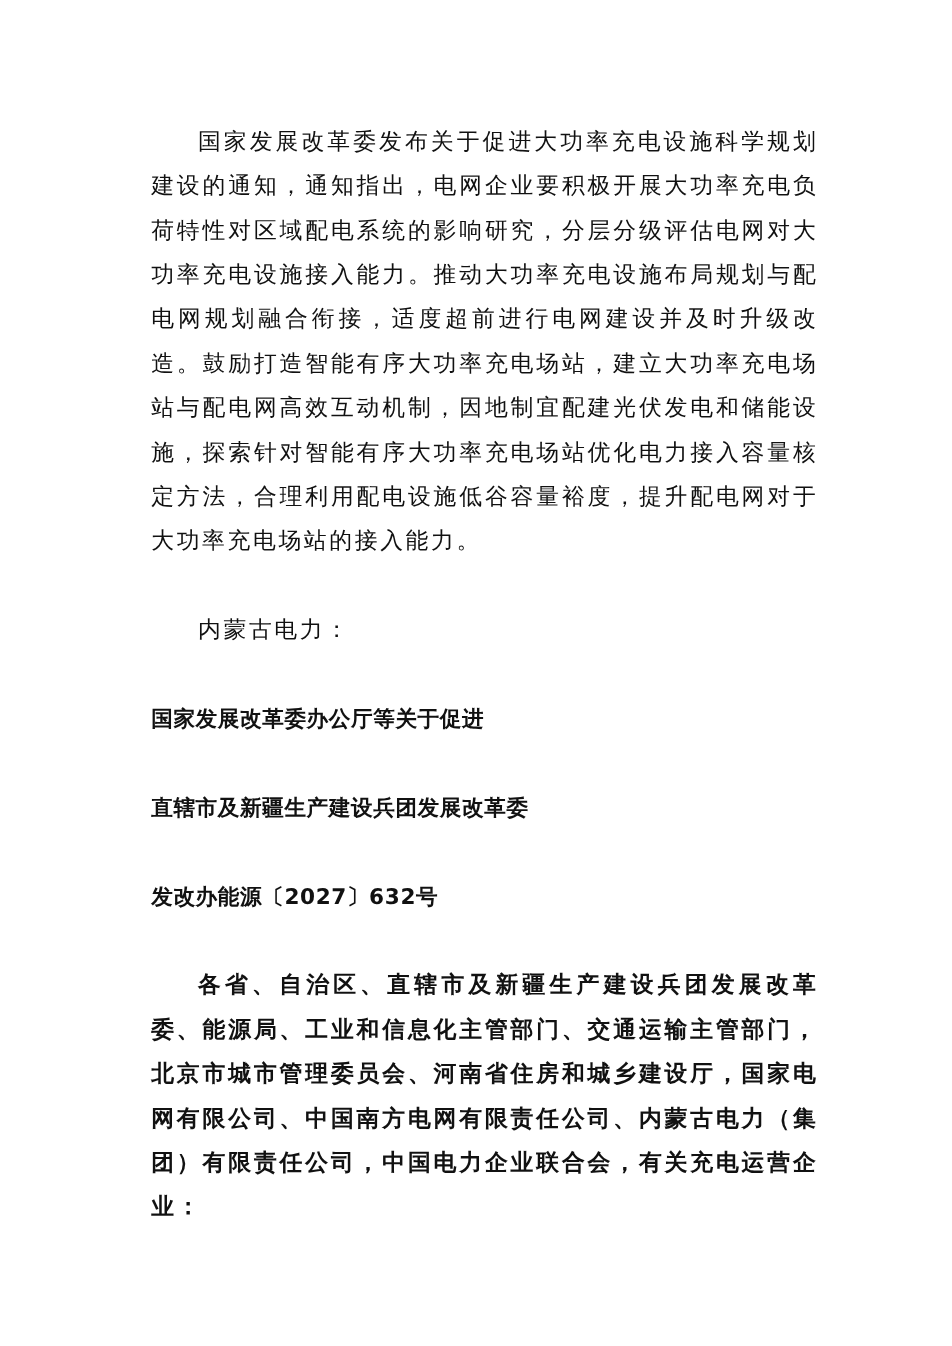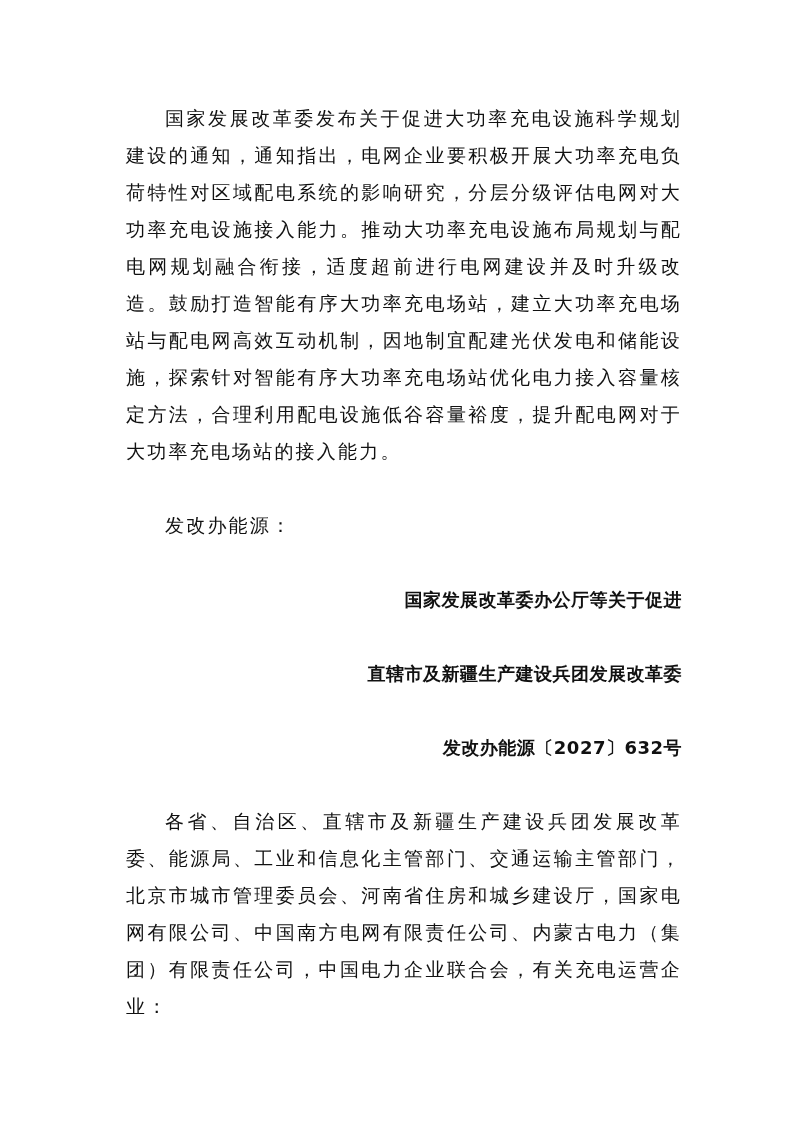--- a/index.html
+++ b/index.html
@@ -18,34 +18,34 @@
     margin: 0;
     line-height: 37px;
     text-indent: 39px;
     text-align: justify;
     text-align-last: left;
   }
   .lead { margin-bottom: 0; }
   .intro { margin-top: 37px; }
   .title {
     margin: 0;
-    text-align: right;
+    text-align: left;
     font-family: "DejaVu Sans", "Liberation Sans", sans-serif;
     font-weight: bold;
     font-size: 18px;
     letter-spacing: 0.5px;
     line-height: 37px;
   }
   .t1 { margin-top: 37px; }
   .t2, .t3 { margin-top: 37px; }
-  .address { margin-top: 37px; }
+  .address { margin-top: 37px; font-weight: bold; }
 </style>
 </head>
 <body>
 
 <div class="page">
   <p class="para lead">国家发展改革委发布关于促进大功率充电设施科学规划建设的通知，通知指出，电网企业要积极开展大功率充电负荷特性对区域配电系统的影响研究，分层分级评估电网对大功率充电设施接入能力。推动大功率充电设施布局规划与配电网规划融合衔接，适度超前进行电网建设并及时升级改造。鼓励打造智能有序大功率充电场站，建立大功率充电场站与配电网高效互动机制，因地制宜配建光伏发电和储能设施，探索针对智能有序大功率充电场站优化电力接入容量核定方法，合理利用配电设施低谷容量裕度，提升配电网对于大功率充电场站的接入能力。</p>
-  <p class="para intro">发改办能源：</p>
+  <p class="para intro">内蒙古电力：</p>
   <p class="title t1">国家发展改革委办公厅等关于促进</p>
   <p class="title t2">直辖市及新疆生产建设兵团发展改革委</p>
   <p class="title t3">发改办能源〔2027〕632号</p>
   <p class="para address">各省、自治区、直辖市及新疆生产建设兵团发展改革委、能源局、工业和信息化主管部门、交通运输主管部门，北京市城市管理委员会、河南省住房和城乡建设厅，国家电网有限公司、中国南方电网有限责任公司、内蒙古电力（集团）有限责任公司，中国电力企业联合会，有关充电运营企业：</p>
 </div>
 
 </body></html>

